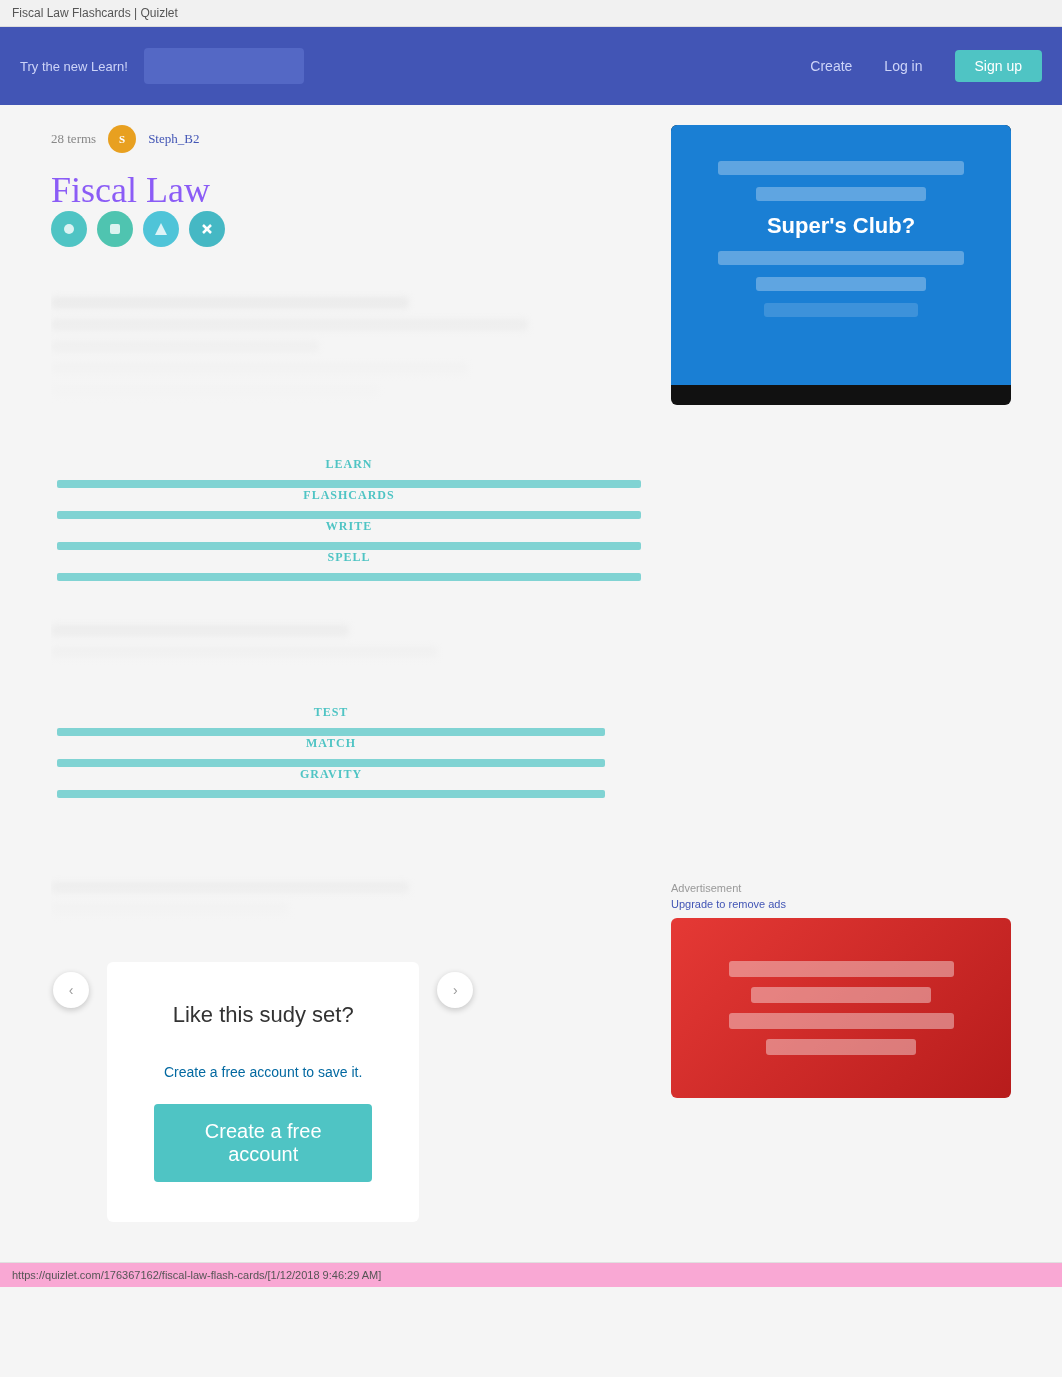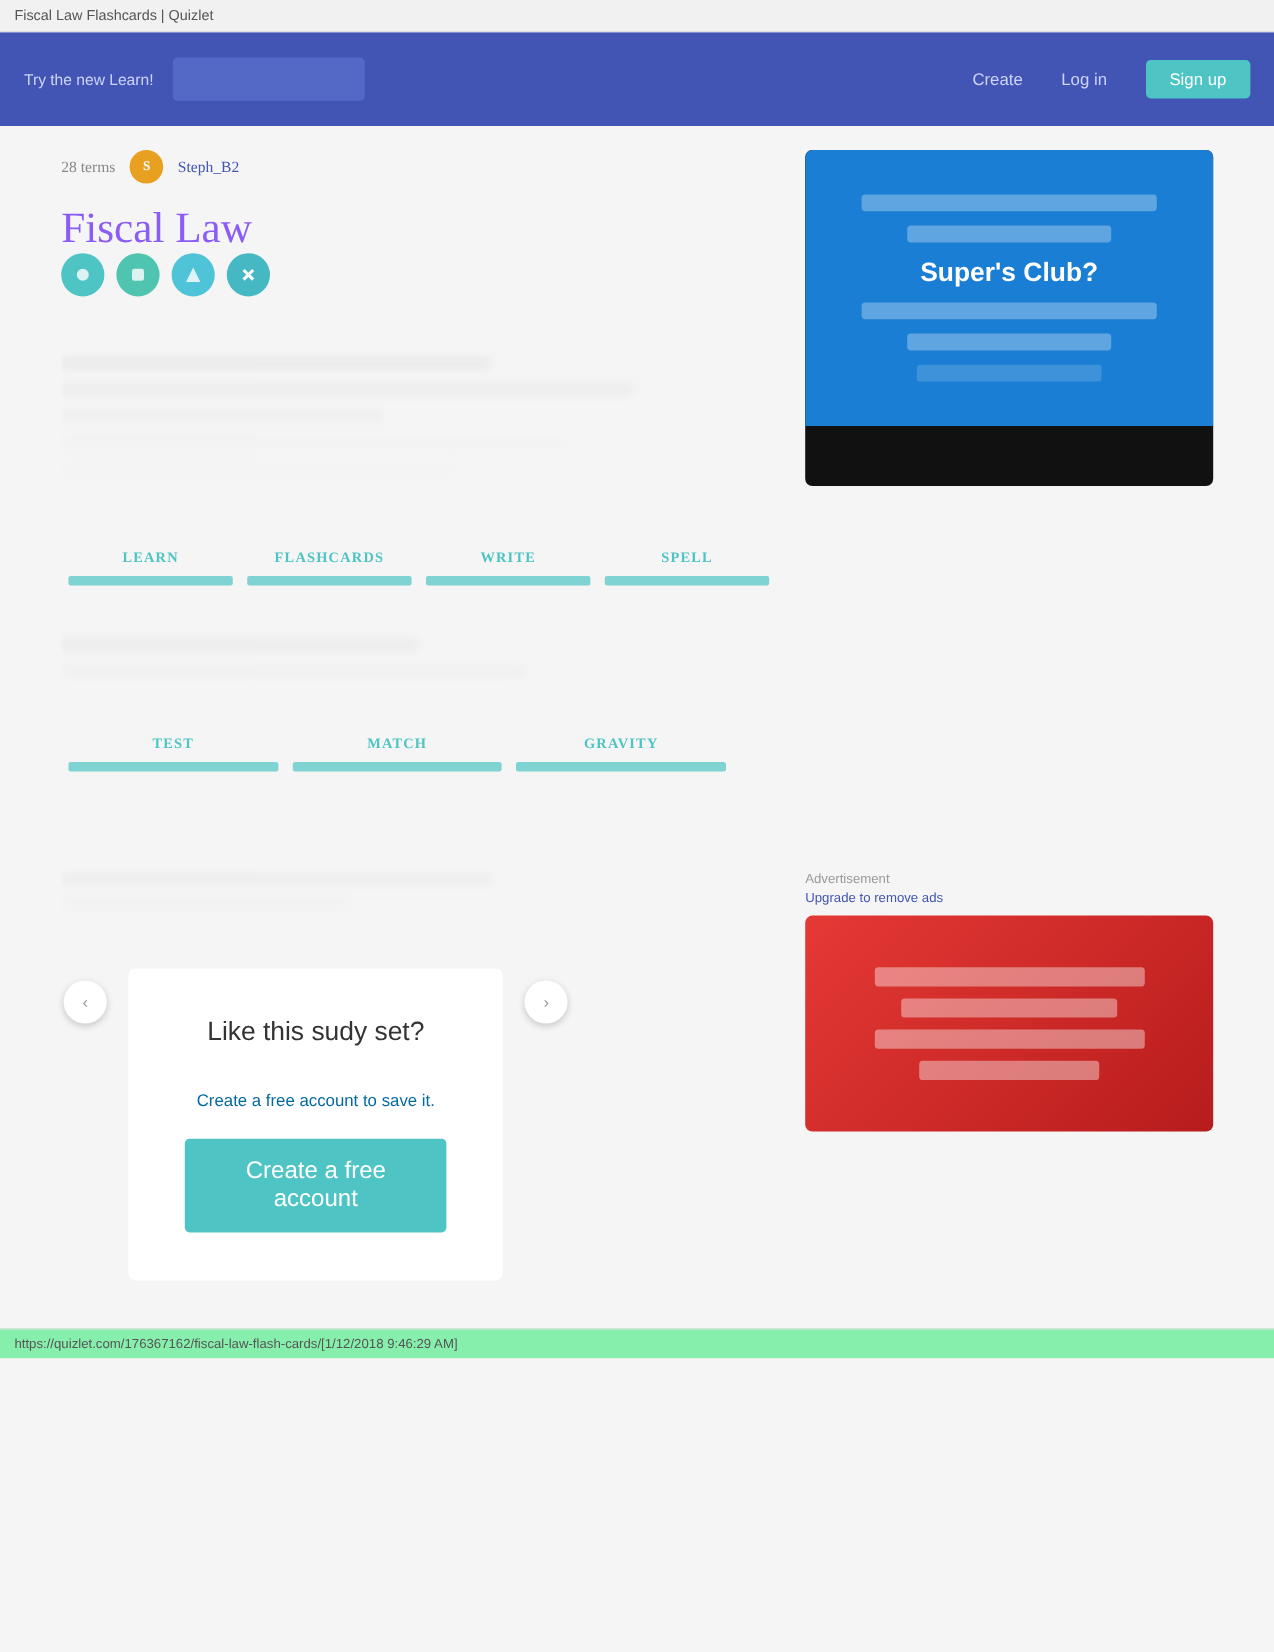--- a/index.html
+++ b/index.html
@@ -139,28 +139,28 @@
       text-align: center;
     }
     .ad-banner-header-text {
       color: #f0f0f0;
       font-size: 13px;
       font-weight: bold;
       letter-spacing: 1px;
     }
     .ad-banner-body {
       background: #1a7fd4;
-      padding: 20px 16px;
+      padding: 36px 16px;
       text-align: center;
       flex: 1;
-      height: 230px;
+      height: 260px;
       display: flex;
       flex-direction: column;
       align-items: center;
-      justify-content: center;
+      justify-content: flex-start;
       gap: 12px;
     }
     .ad-line { background: rgba(255,255,255,0.3); border-radius: 3px; height: 14px; width: 80%; }
     .ad-line.narrow { width: 55%; }
     .ad-highlight {
       color: white;
       font-size: 22px;
       font-weight: bold;
     }
 
@@ -189,20 +189,21 @@
     }
 
     
     .study-modes-section {
       padding: 20px 0;
     }
     .study-modes-row {
       display: flex;
       gap: 0;
       margin-bottom: 24px;
+      flex-direction: column;
     }
     .study-mode-item {
       flex: 1;
       text-align: center;
     }
     .study-mode-label {
       color: #4fc4c4;
       font-size: 12px;
       font-weight: bold;
       letter-spacing: 1px;
@@ -307,21 +308,21 @@
       box-shadow: 0 2px 6px rgba(0,0,0,0.2);
       display: flex;
       align-items: center;
       justify-content: center;
       cursor: pointer;
       z-index: 10;
     }
 
     
     .status-bar {
-      background: #86efac;
+      background: #f9a8d4;
       border-top: 1px solid #e0e0e0;
       padding: 6px 12px;
       font-size: 11px;
       color: #555;
       margin-top: 20px;
     }
   </style>
 </head>
 <body>
 

